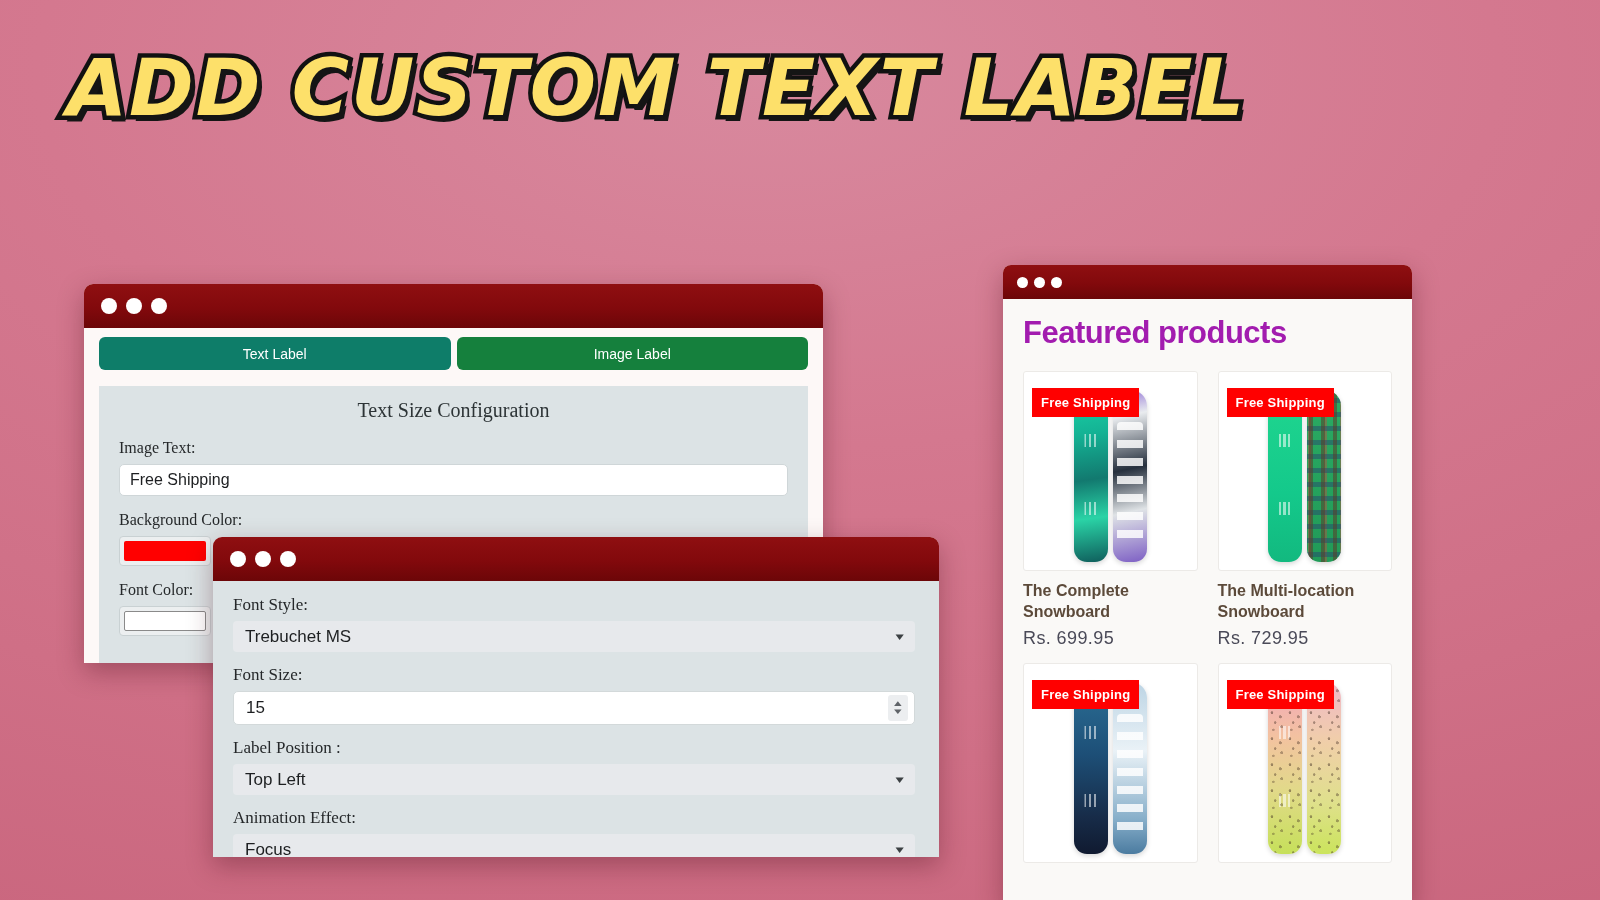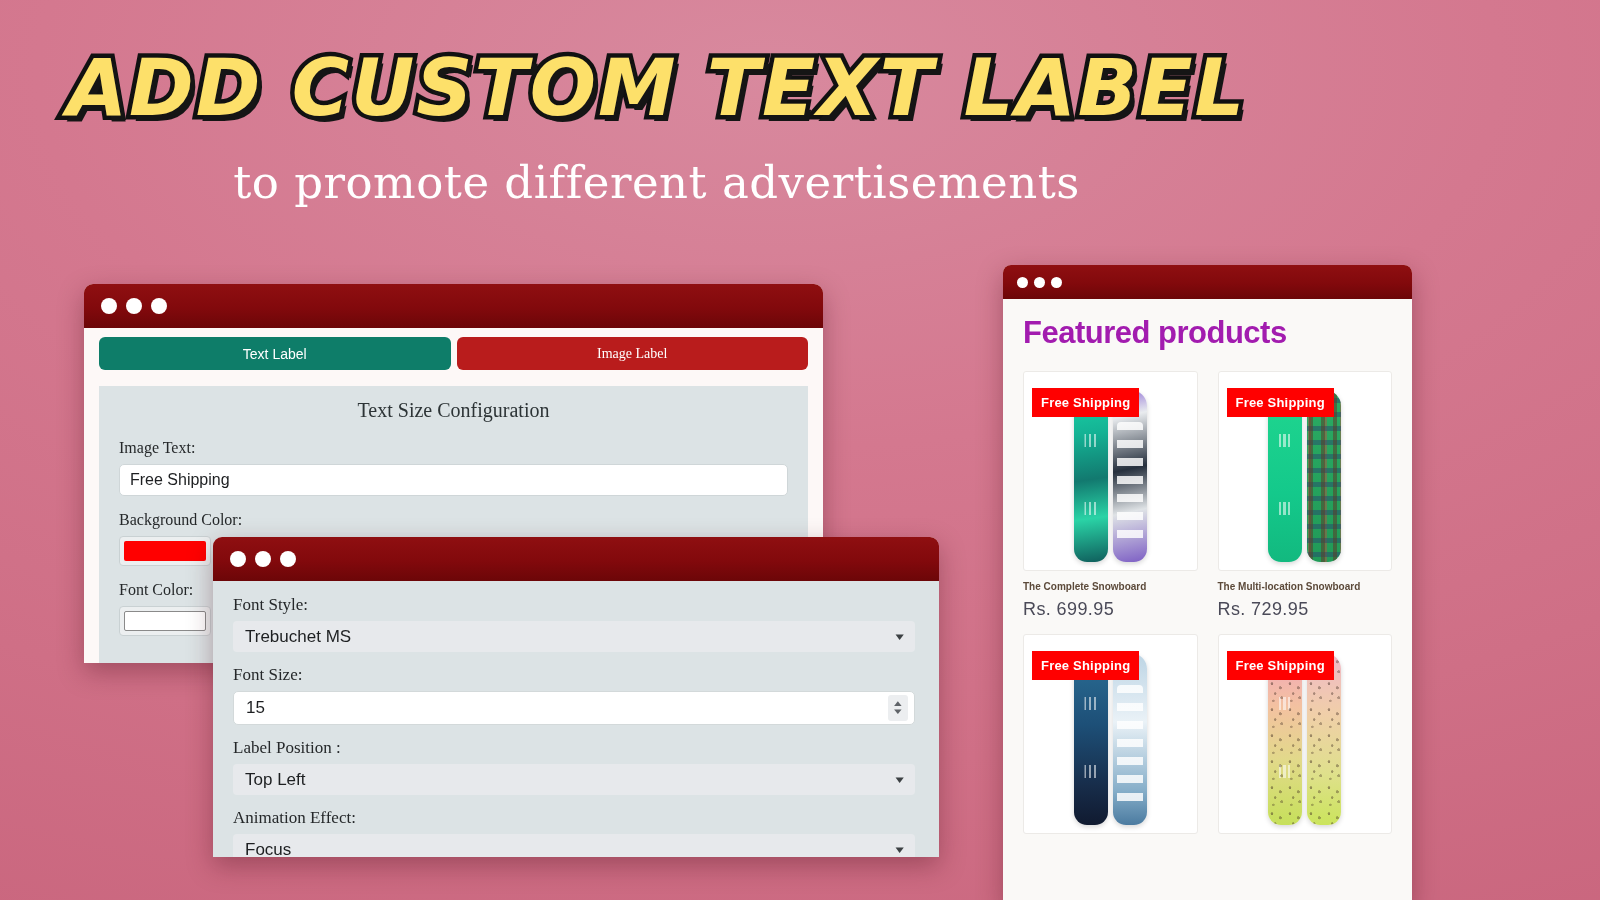--- a/index.html
+++ b/index.html
@@ -106,21 +106,21 @@
     border-radius: 6px;
     display: flex;
     align-items: center;
     justify-content: center;
     font-size: 14px;
     color: #ffffff;
     cursor: pointer;
   }
 
   .tab.active { background: #0e7d69; }
-  .tab.inactive { background: #b91c1c; font-family: Liberation Serif, serif; }
+  .tab.inactive { background: #15803d; }
 
   .config-panel {
     background: #dce3e5;
     padding: 13px 20px 18px 20px;
     height: 100%;
   }
 
   .panel-title {
     text-align: center;
     font-family: "Liberation Serif", serif;
@@ -319,21 +319,21 @@
     font-weight: bold;
     padding: 7px 9px;
     z-index: 4;
     white-space: nowrap;
     letter-spacing: 0.2px;
   }
 
   .product-title {
     margin-top: 9px;
     font-family: "Liberation Sans", sans-serif;
-    font-size: 10px;
+    font-size: 16px;
     font-weight: bold;
     color: #5c4a3a;
     line-height: 1.32;
   }
 
   .product-price {
     margin-top: 6px;
     font-family: "Liberation Sans", sans-serif;
     font-size: 18px;
     color: #4a4a58;
@@ -386,21 +386,20 @@
       repeating-linear-gradient(180deg, rgba(255,255,255,0.92) 0 8px, transparent 8px 18px);
     opacity: 0.9;
     border-radius: 4px;
   }
 </style>
 </head>
 <body>
 
 <div class="hero">
   <div class="hero-title">ADD CUSTOM TEXT LABEL</div>
-  <div class="hero-sub">to promote different advertisements</div>
 </div>
 
 <div class="window" id="win-config-main">
   <div class="titlebar">
     <span class="dot"></span>
     <span class="dot"></span>
     <span class="dot"></span>
   </div>
   <div class="win-body-pad">
     <div class="tabs">

